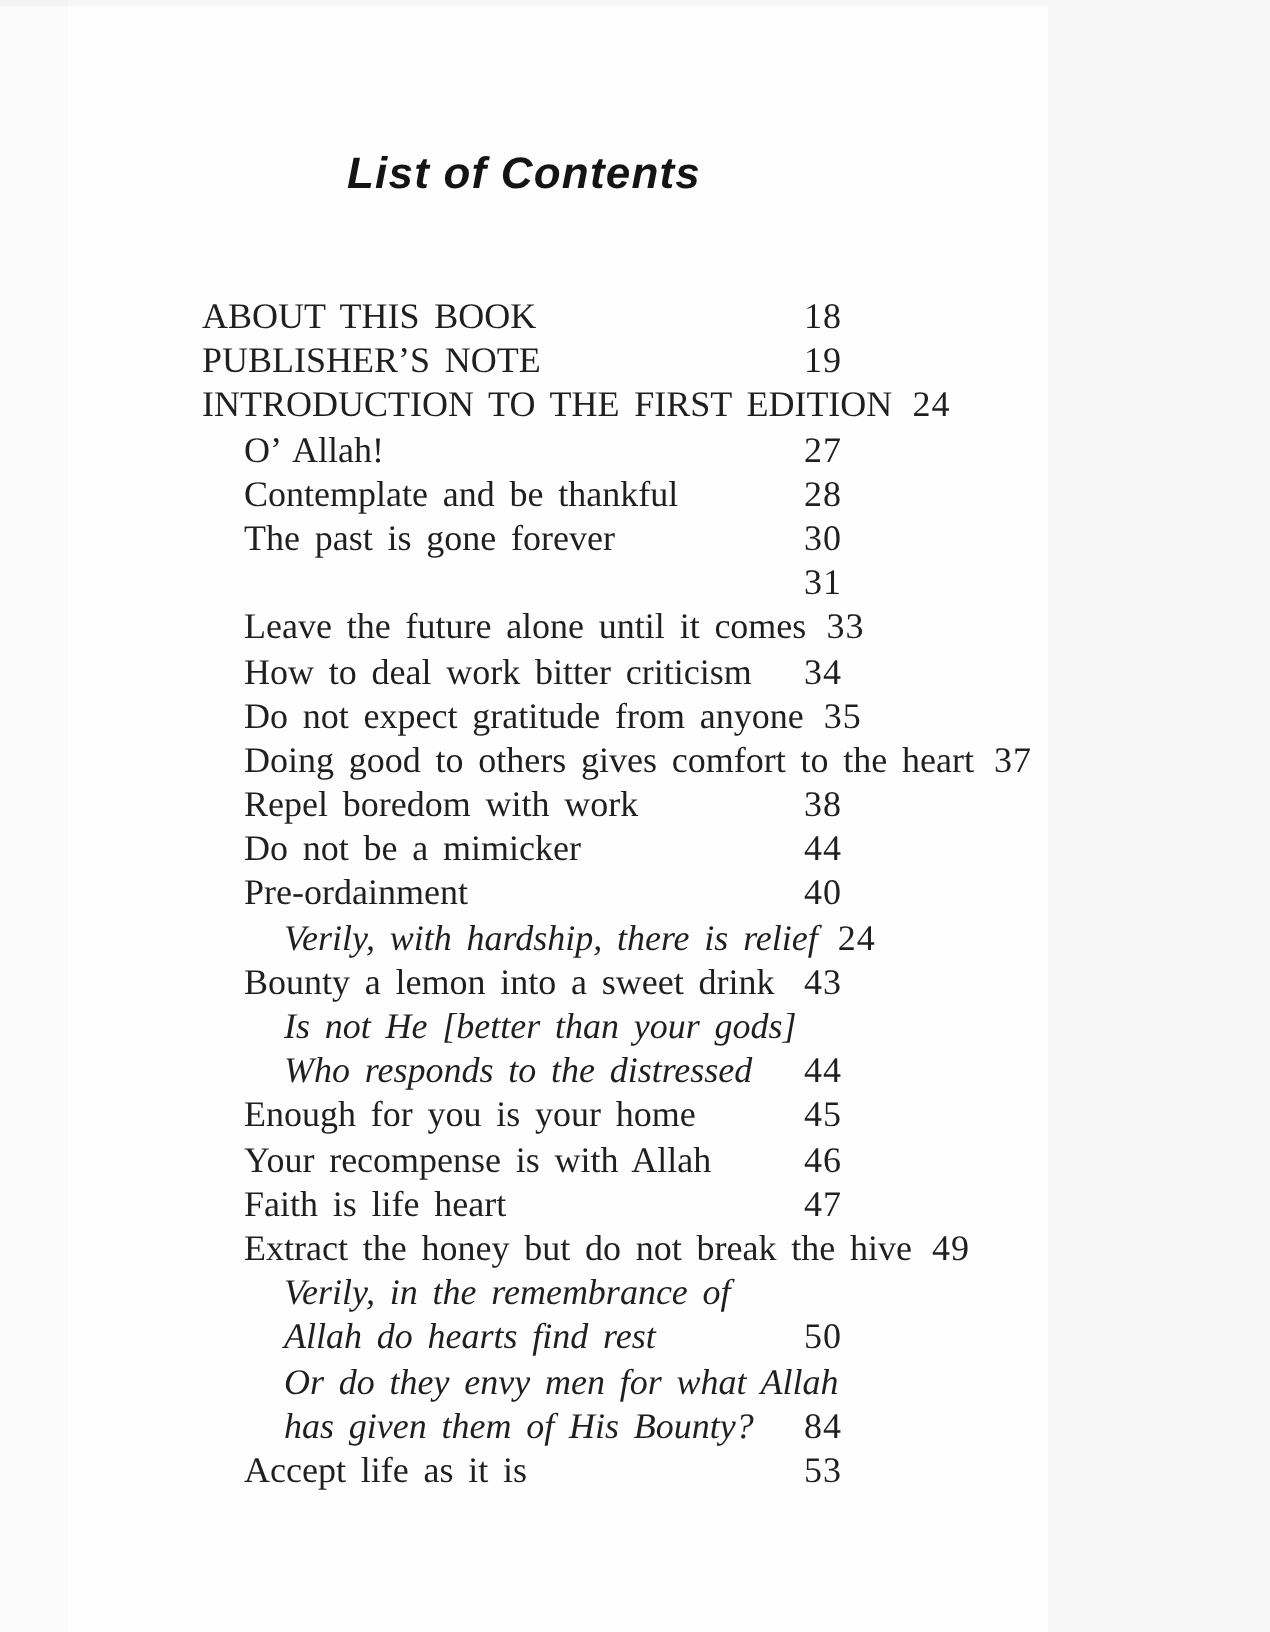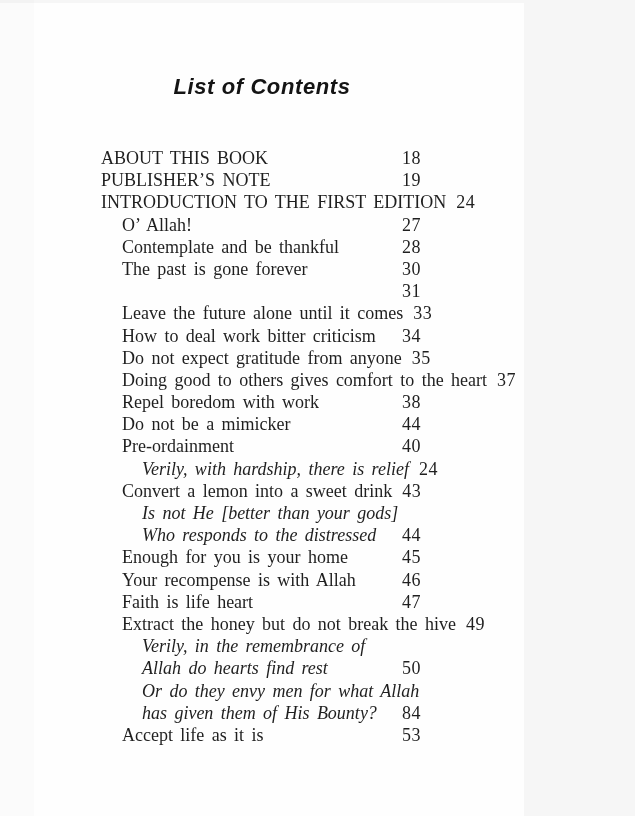--- a/index.html
+++ b/index.html
@@ -128,21 +128,21 @@
       </div>
     <div class="row lvl1">
         <span class="label">Pre-ordainment</span>
         <span class="pagenum">40</span>
       </div>
     <div class="row lvl2">
         <span class="label">Verily, with hardship, there is relief</span>
         <span class="pagenum">24</span>
       </div>
     <div class="row lvl1">
-        <span class="label">Convert a lemon into a sweet drink</span>
+        <span class="label">Bounty a lemon into a sweet drink</span>
         <span class="pagenum">43</span>
       </div>
     <div class="row lvl2">
         <span class="label">Is not He [better than your gods]</span>
         <span class="pagenum"></span>
       </div>
     <div class="row lvl2">
         <span class="label">Who responds to the distressed</span>
         <span class="pagenum">44</span>
       </div>

